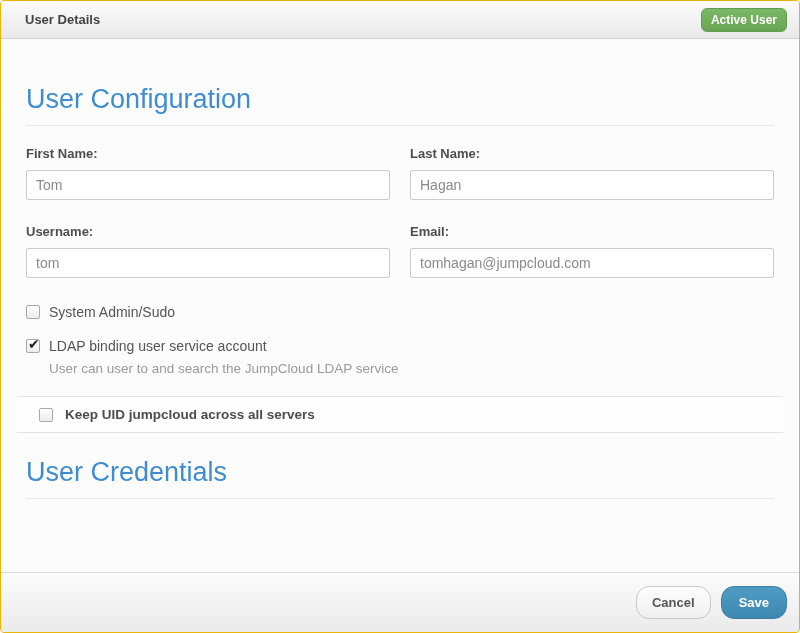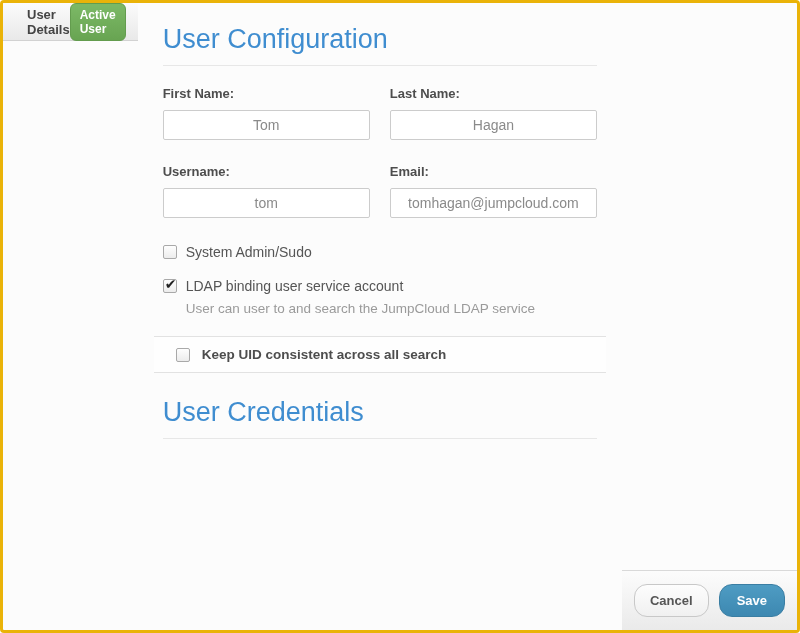--- a/index.html
+++ b/index.html
@@ -3,25 +3,26 @@
 <meta charset="utf-8">
 <style>
   * { box-sizing: border-box; margin: 0; padding: 0; }
   html, body { background: #fff; }
   body {
     font-family: "Liberation Sans", "DejaVu Sans", sans-serif;
     width: 800px; height: 633px;
   }
   .modal {
     width: 800px; height: 633px;
-    border: 3px solid #eab308;
+    border: 1px solid #eab308;
     border-radius: 4px;
     background: #fcfcfc;
-    display: flex; flex-direction: row;
+    display: flex; flex-direction: column;
     overflow: hidden;
+    gap: 24px;
   }
   
   .modal-header {
     height: 38px; flex: 0 0 38px;
     background: linear-gradient(#fbfbfb, #e9e9e9);
     border-bottom: 1px solid #d2d2d2;
     display: flex; align-items: center; justify-content: space-between;
     padding: 0 12px;
   }
   .modal-title { font-size: 13px; font-weight: bold; color: #444; padding-left: 12px; }
@@ -46,21 +47,20 @@
   .field label {
     display: block; font-size: 13px; font-weight: bold; color: #4d4d4d;
     margin-bottom: 9px;
   }
   .field input {
     width: 100%; height: 30px;
     border: 1px solid #ccc; border-radius: 2px;
     padding: 0 9px; font-size: 14px; color: #8a8a8a;
     background: #fff; outline: none;
     font-family: "Liberation Sans", "DejaVu Sans", sans-serif;
-    text-align: center;
   }
   .field input::placeholder { color: #a2a2a2; opacity: 1; }
   
   .check-row { display: flex; align-items: center; gap: 9px; font-size: 14px; color: #555; cursor: default; }
   .cb-1 { margin-top: 26px; }
   .cb-2 { margin-top: 18px; }
   .checkbox {
     width: 14px; height: 14px; flex: 0 0 14px;
     border: 1px solid #a9a9a9; border-radius: 2px;
     background: linear-gradient(#fefefe, #ececec);
@@ -149,21 +149,21 @@
     </div>
 
     <div class="check-row cb-2">
       <span class="checkbox checked"></span>
       <span>LDAP binding user service account</span>
     </div>
     <div class="help-text">User can user to and search the JumpCloud LDAP service</div>
 
     <div class="check-row uid-strip">
       <span class="checkbox"></span>
-      <span class="strip-label">Keep UID consistent across all search</span>
+      <span class="strip-label">Keep UID jumpcloud across all servers</span>
     </div>
 
     <h2 class="section-title credentials-title">User Credentials</h2>
     <hr class="section-divider">
 
 
   </div>
 
   <div class="modal-footer">
     <button class="btn btn-cancel">Cancel</button>

